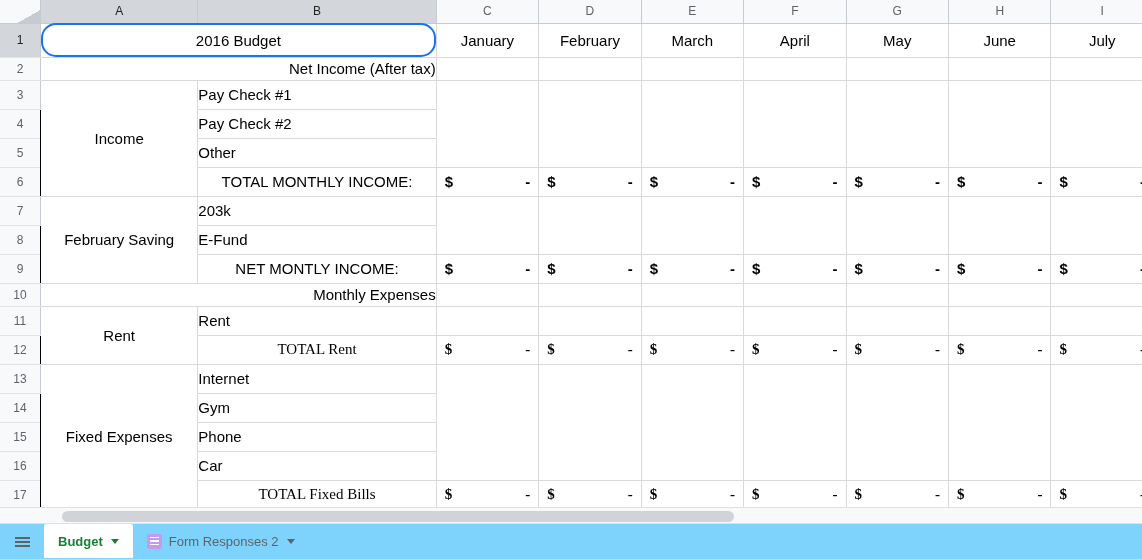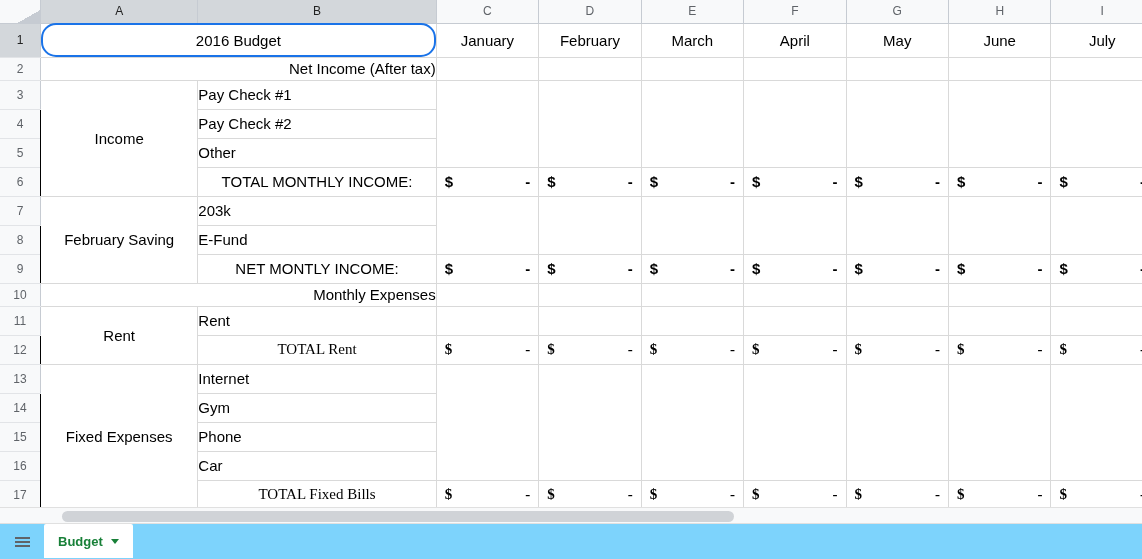--- a/index.html
+++ b/index.html
@@ -590,15 +590,24 @@
         </span>
     </div>
 
     <div class="tab active">
       <span>Budget</span>
       <span class="caret"></span>
     </div>
 
 
 
+    <div class="tab">
+      <span class="form-icon">
+          <i></i>
+          <i></i>
+          <i></i>
+        </span>
+      <span>Form Responses 2</span>
+      <span class="caret"></span>
+    </div>
   </div>
 
 </div>
 
 </body></html>

